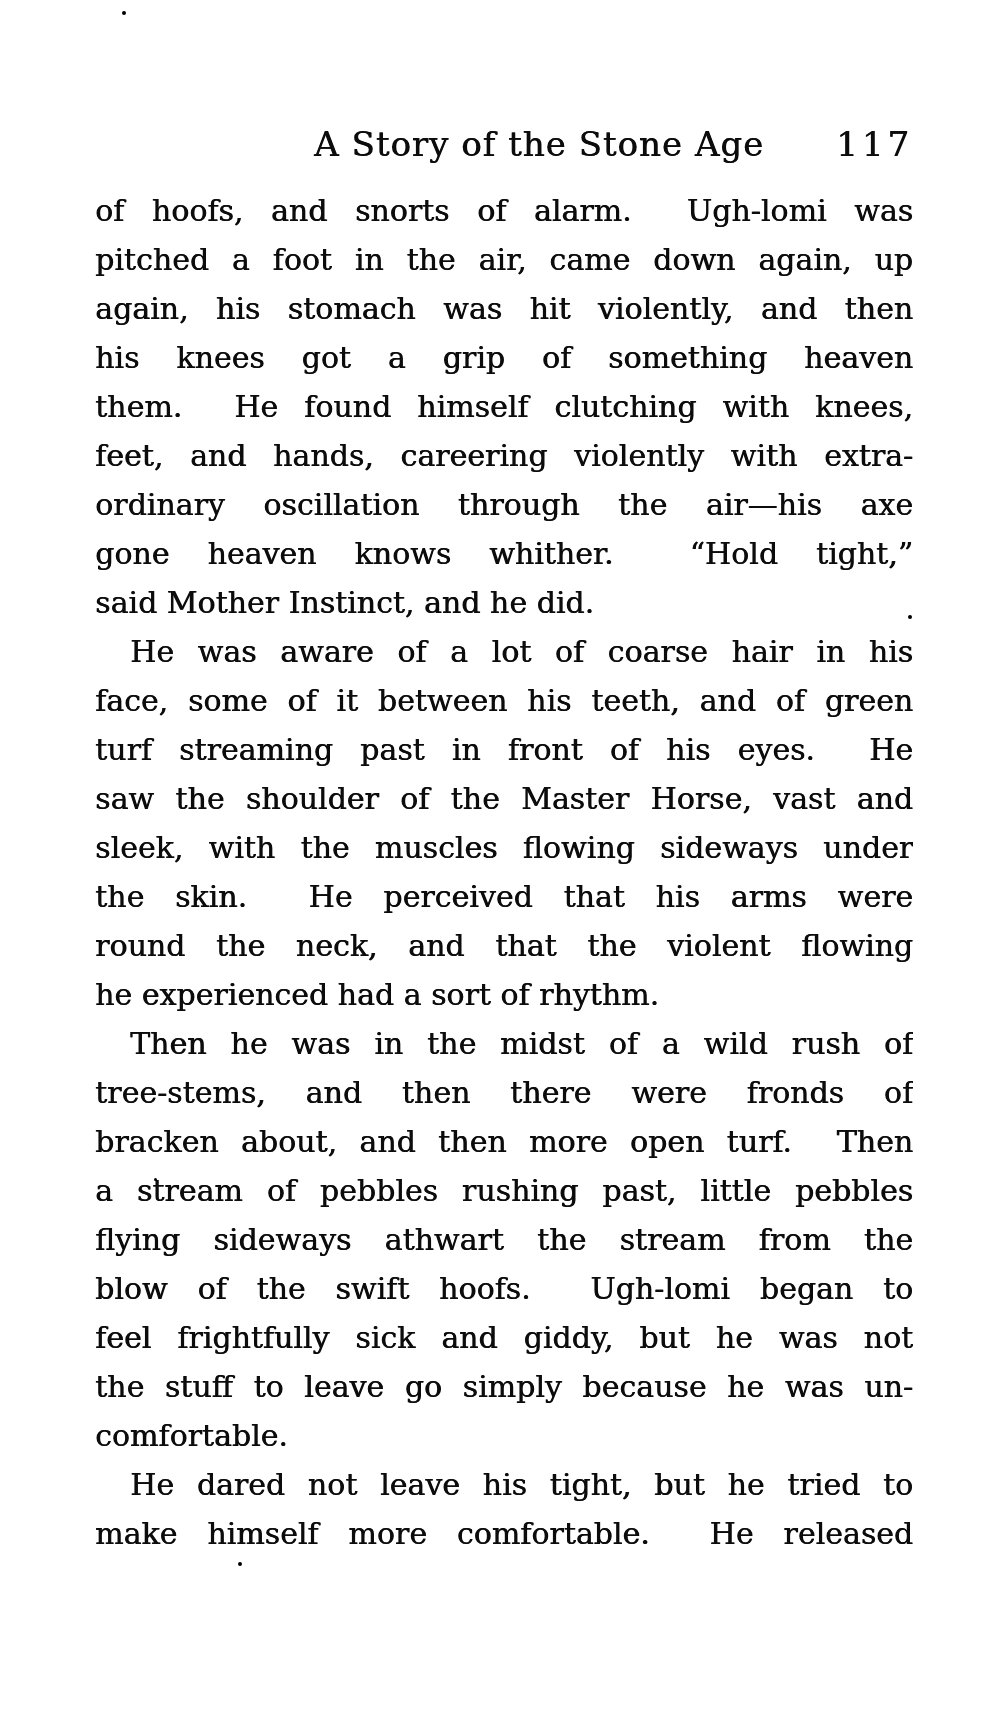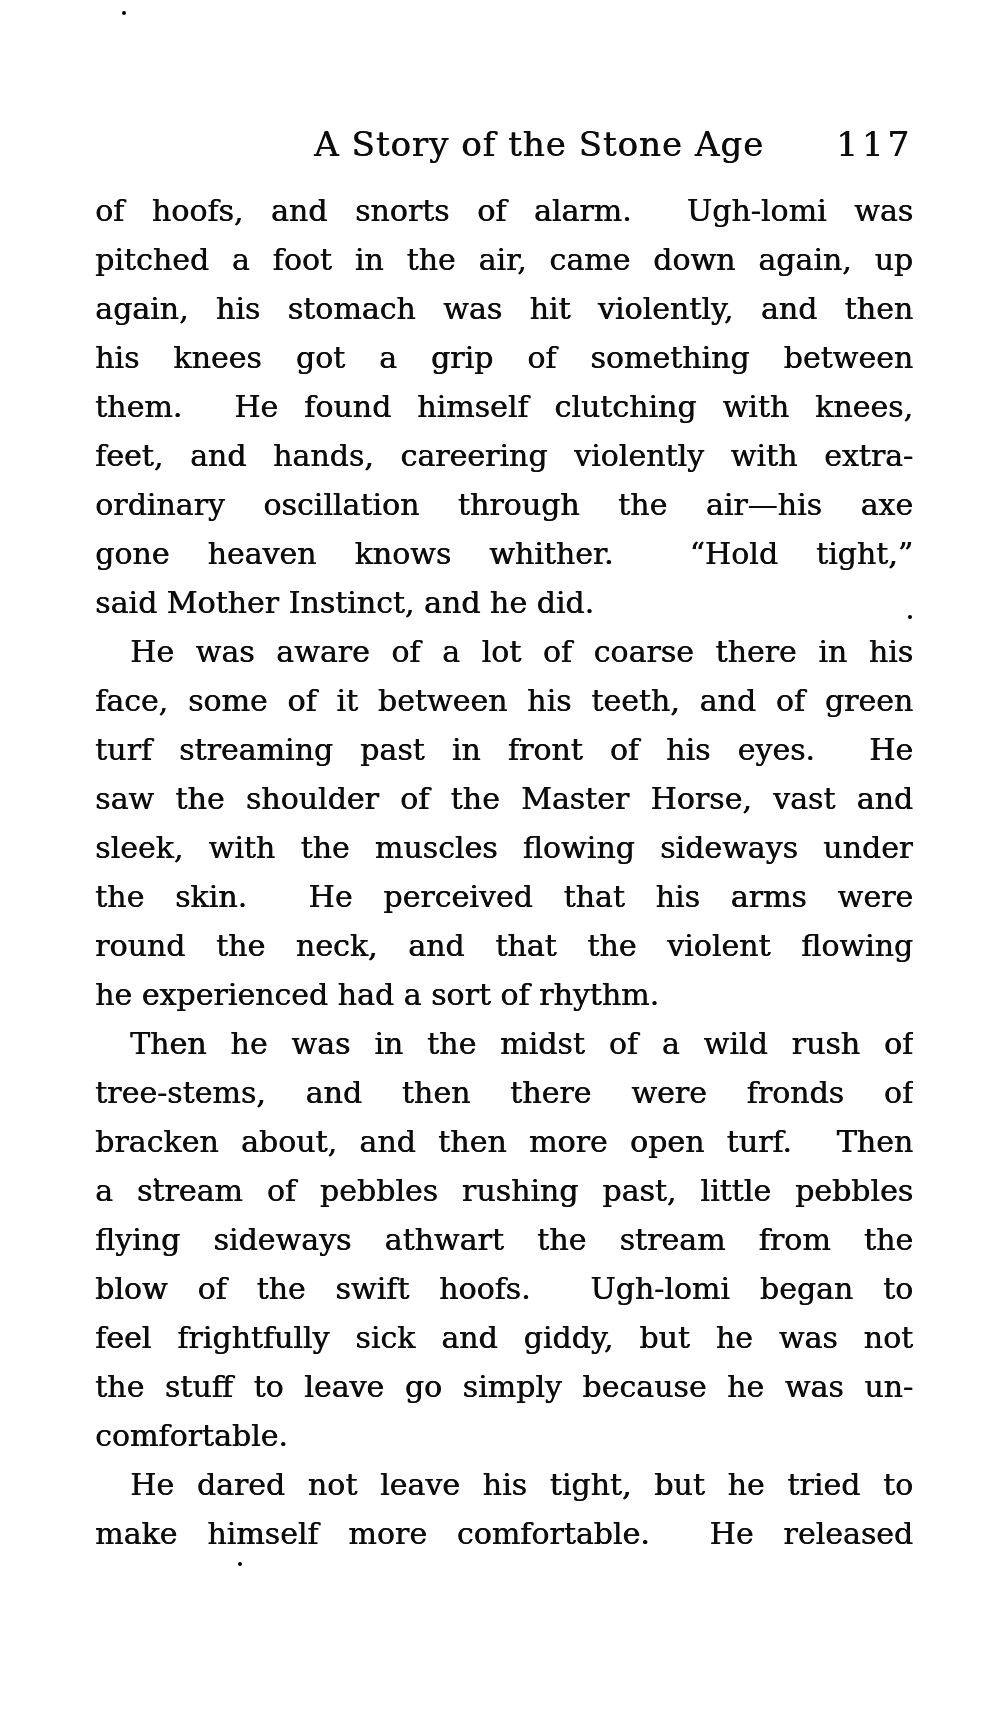--- a/index.html
+++ b/index.html
@@ -68,29 +68,29 @@
   <div class="header">
     <span class="title">A Story of the Stone Age</span>
     <span class="pagenum">117</span>
   </div>
 
   <div class="bodytext">
       <div class="paragraph">
         <div class="line just">of hoofs, and snorts of alarm.&nbsp; Ugh-lomi was</div>
         <div class="line just">pitched a foot in the air, came down again, up</div>
         <div class="line just">again, his stomach was hit violently, and then</div>
-        <div class="line just">his knees got a grip of something between</div>
+        <div class="line just">his knees got a grip of something heaven</div>
         <div class="line just">them.&nbsp; He found himself clutching with knees,</div>
         <div class="line just">feet, and hands, careering violently with extra-</div>
         <div class="line just">ordinary oscillation through the air—his axe</div>
         <div class="line just">gone heaven knows whither.&nbsp; “Hold tight,”</div>
         <div class="line">said Mother Instinct, and he did.</div>
       </div>
       <div class="paragraph">
-        <div class="line just indent">He was aware of a lot of coarse there in his</div>
+        <div class="line just indent">He was aware of a lot of coarse hair in his</div>
         <div class="line just">face, some of it between his teeth, and of green</div>
         <div class="line just">turf streaming past in front of his eyes.&nbsp; He</div>
         <div class="line just">saw the shoulder of the Master Horse, vast and</div>
         <div class="line just">sleek, with the muscles flowing sideways under</div>
         <div class="line just">the skin.&nbsp; He perceived that his arms were</div>
         <div class="line just">round the neck, and that the violent flowing</div>
         <div class="line">he experienced had a sort of rhythm.</div>
       </div>
       <div class="paragraph">
         <div class="line just indent">Then he was in the midst of a wild rush of</div>

